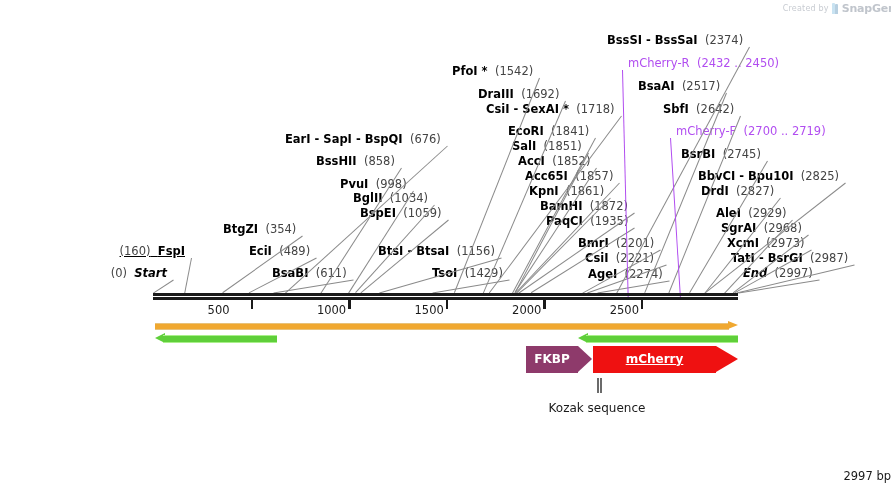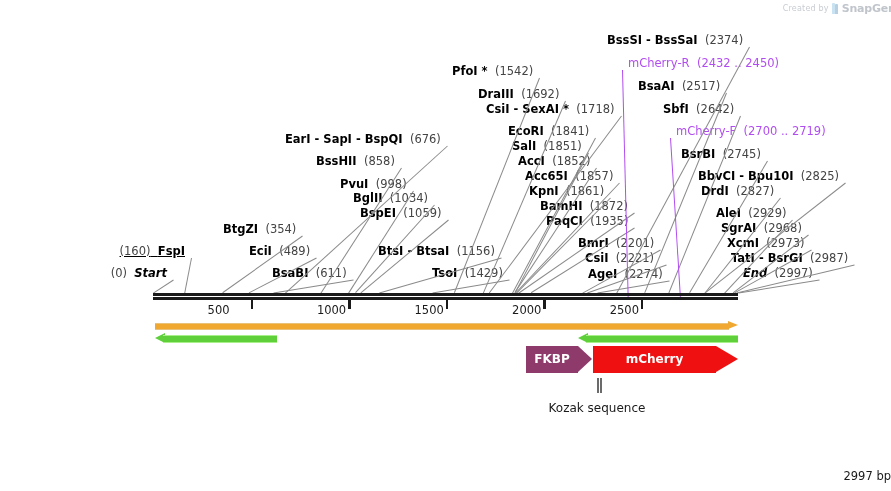--- a/index.html
+++ b/index.html
@@ -56,21 +56,21 @@
   .orf .head{position:absolute;right:0;top:0;width:0;height:0;
     border-top:13.5px solid transparent;border-bottom:13.5px solid transparent;}
   .orf .orflabel{position:absolute;left:0;top:0;height:27px;line-height:27px;
     color:#fff;font-size:12px;font-weight:600;text-align:center;width:100%;}
   #fkbp .body,#fkbp .head{}
   .orf.fkbp .body{background:#8e3a6b;}
   .orf.fkbp .head{border-left:14px solid #8e3a6b;}
   .orf.mcherry .body{background:#ef1111;}
   .orf.mcherry .head{border-left:22px solid #ef1111;}
   .orf.fkbp .orflabel{width:calc(100% - 14px);}
-  .orf.mcherry .orflabel{width:calc(100% - 22px);}
+  .orf.mcherry .orflabel{width:calc(100% - 22px);text-decoration:underline;}
 
   
   #kozak-mark{position:absolute;left:597px;top:378px;width:5px;height:15px;}
   #kozak-mark i{position:absolute;top:0;width:1.5px;height:15px;background:#6b6b6b;}
   #kozak-mark i.l{left:0;}
   #kozak-mark i.r{left:3px;}
   #kozak-label{position:absolute;left:547px;top:401px;width:100px;text-align:center;
     font-size:12px;color:#1a1a1a;}
 
   

